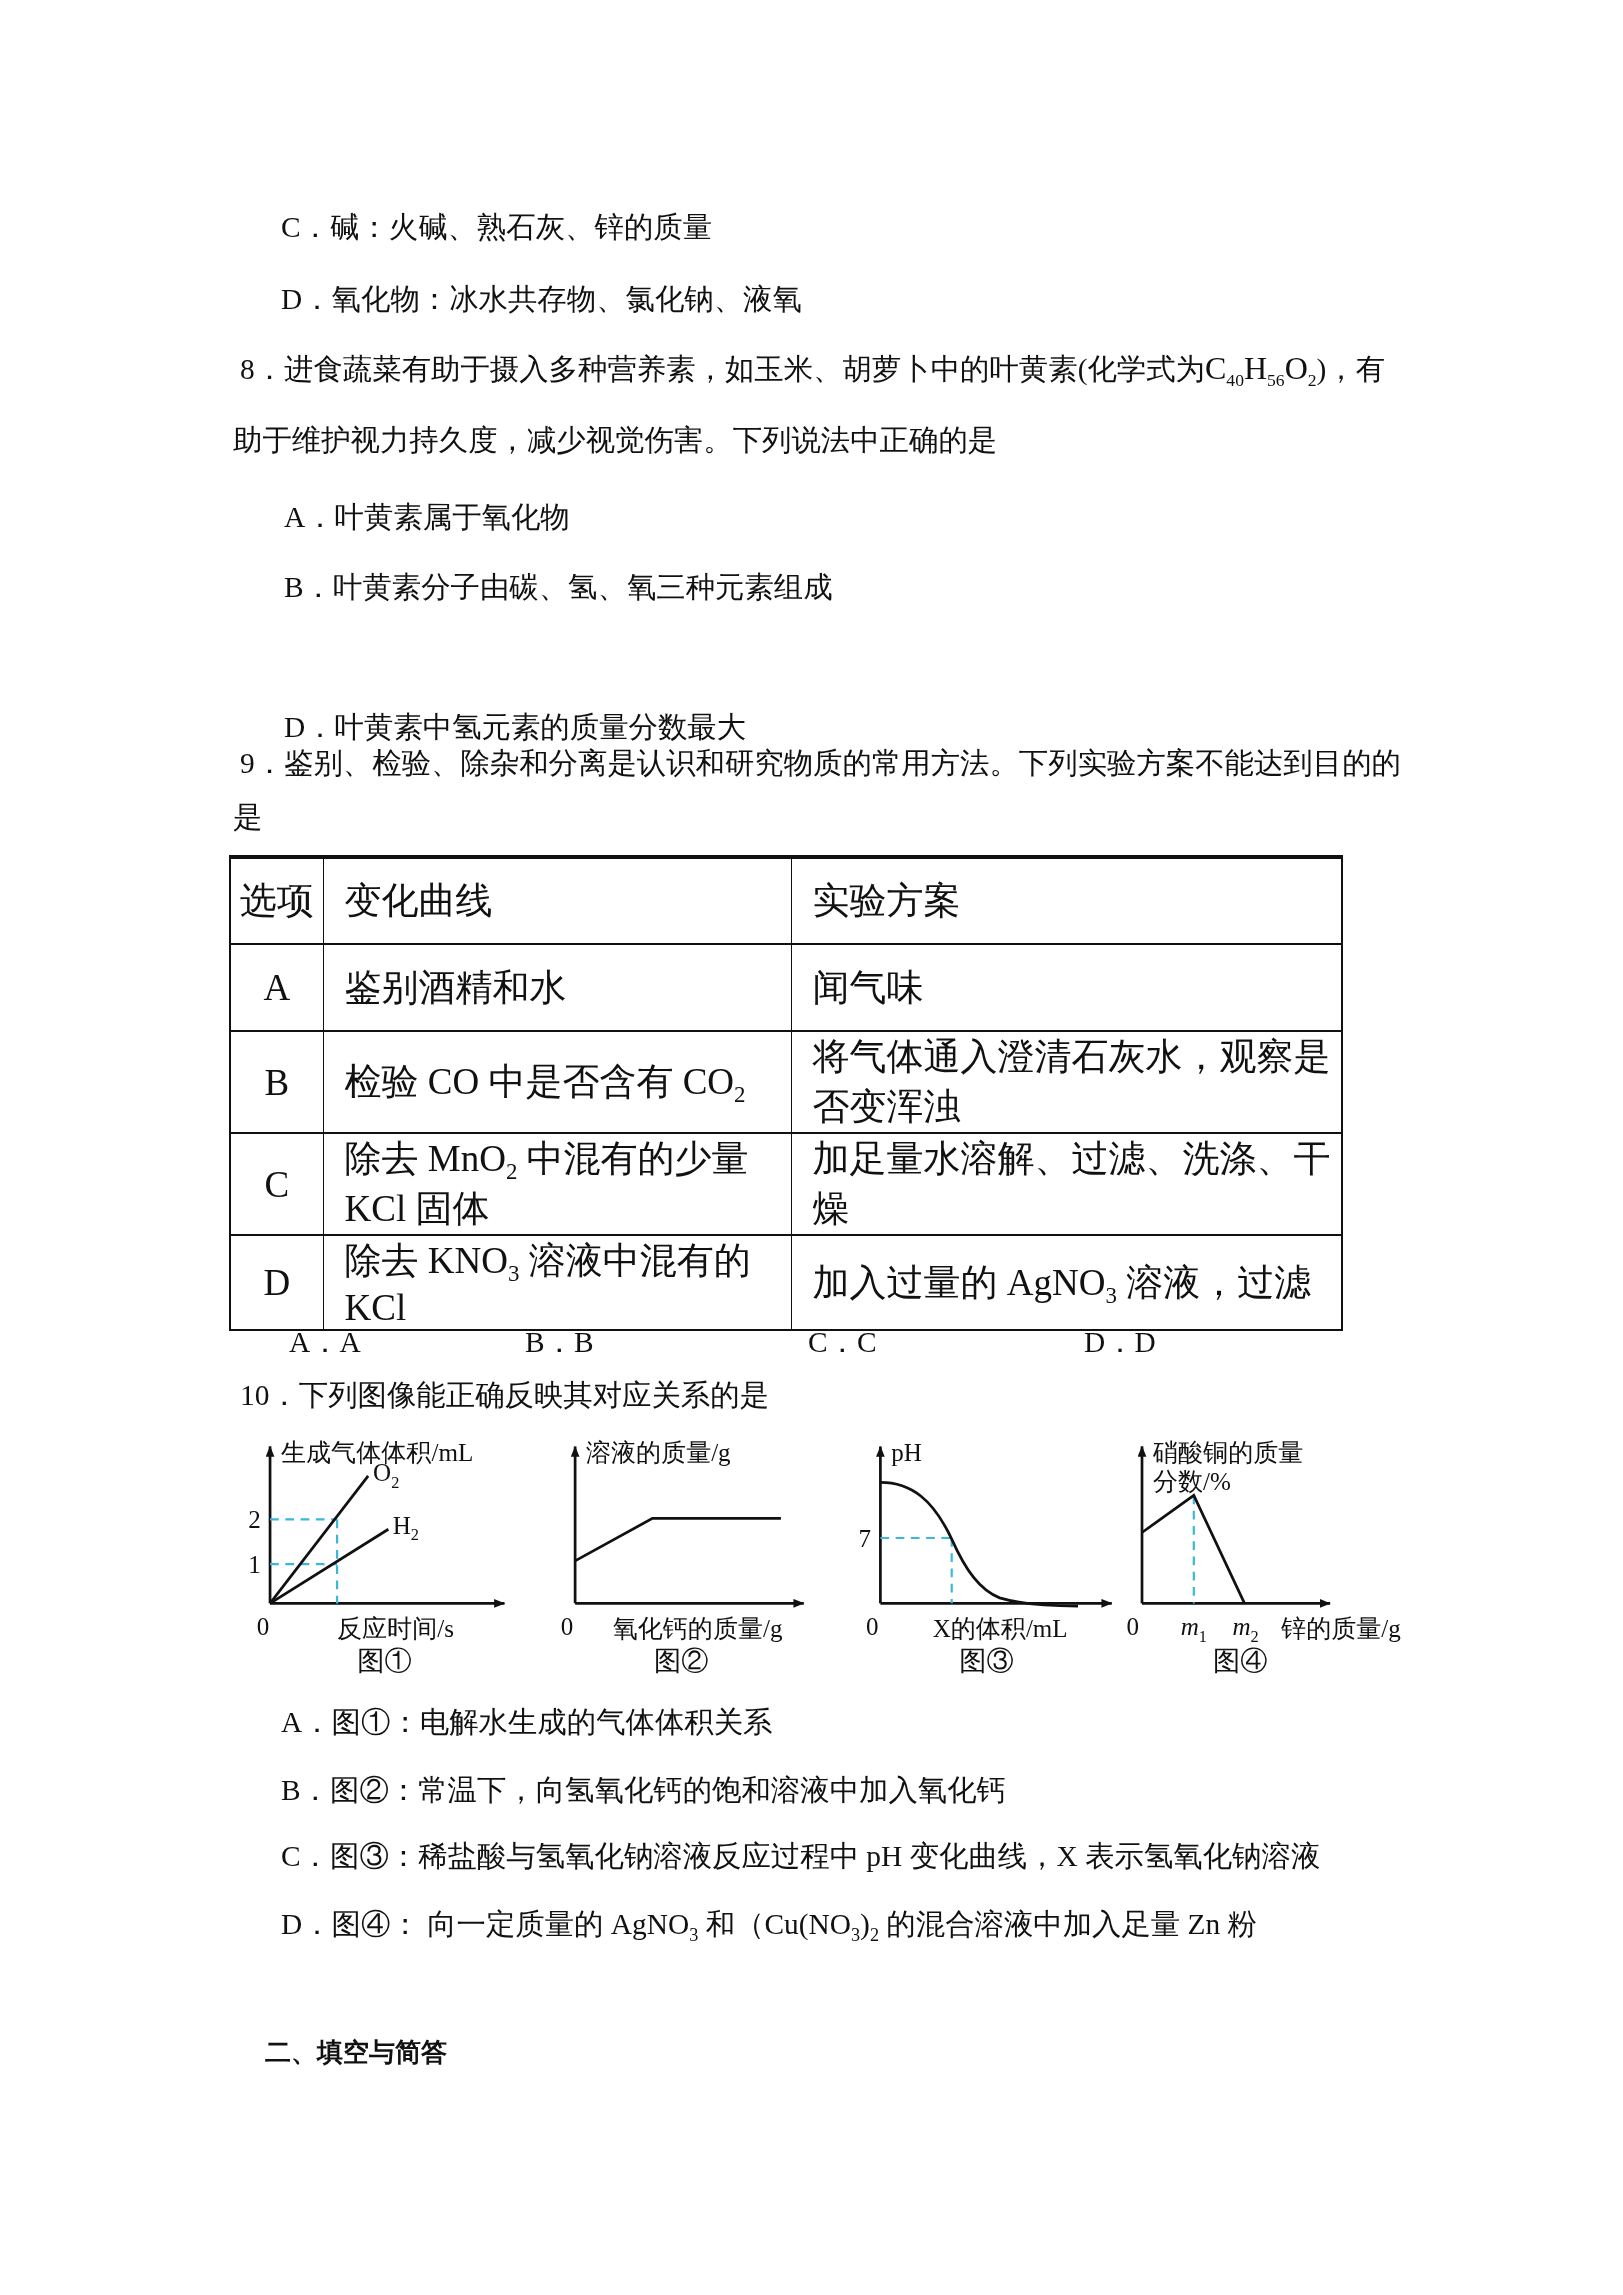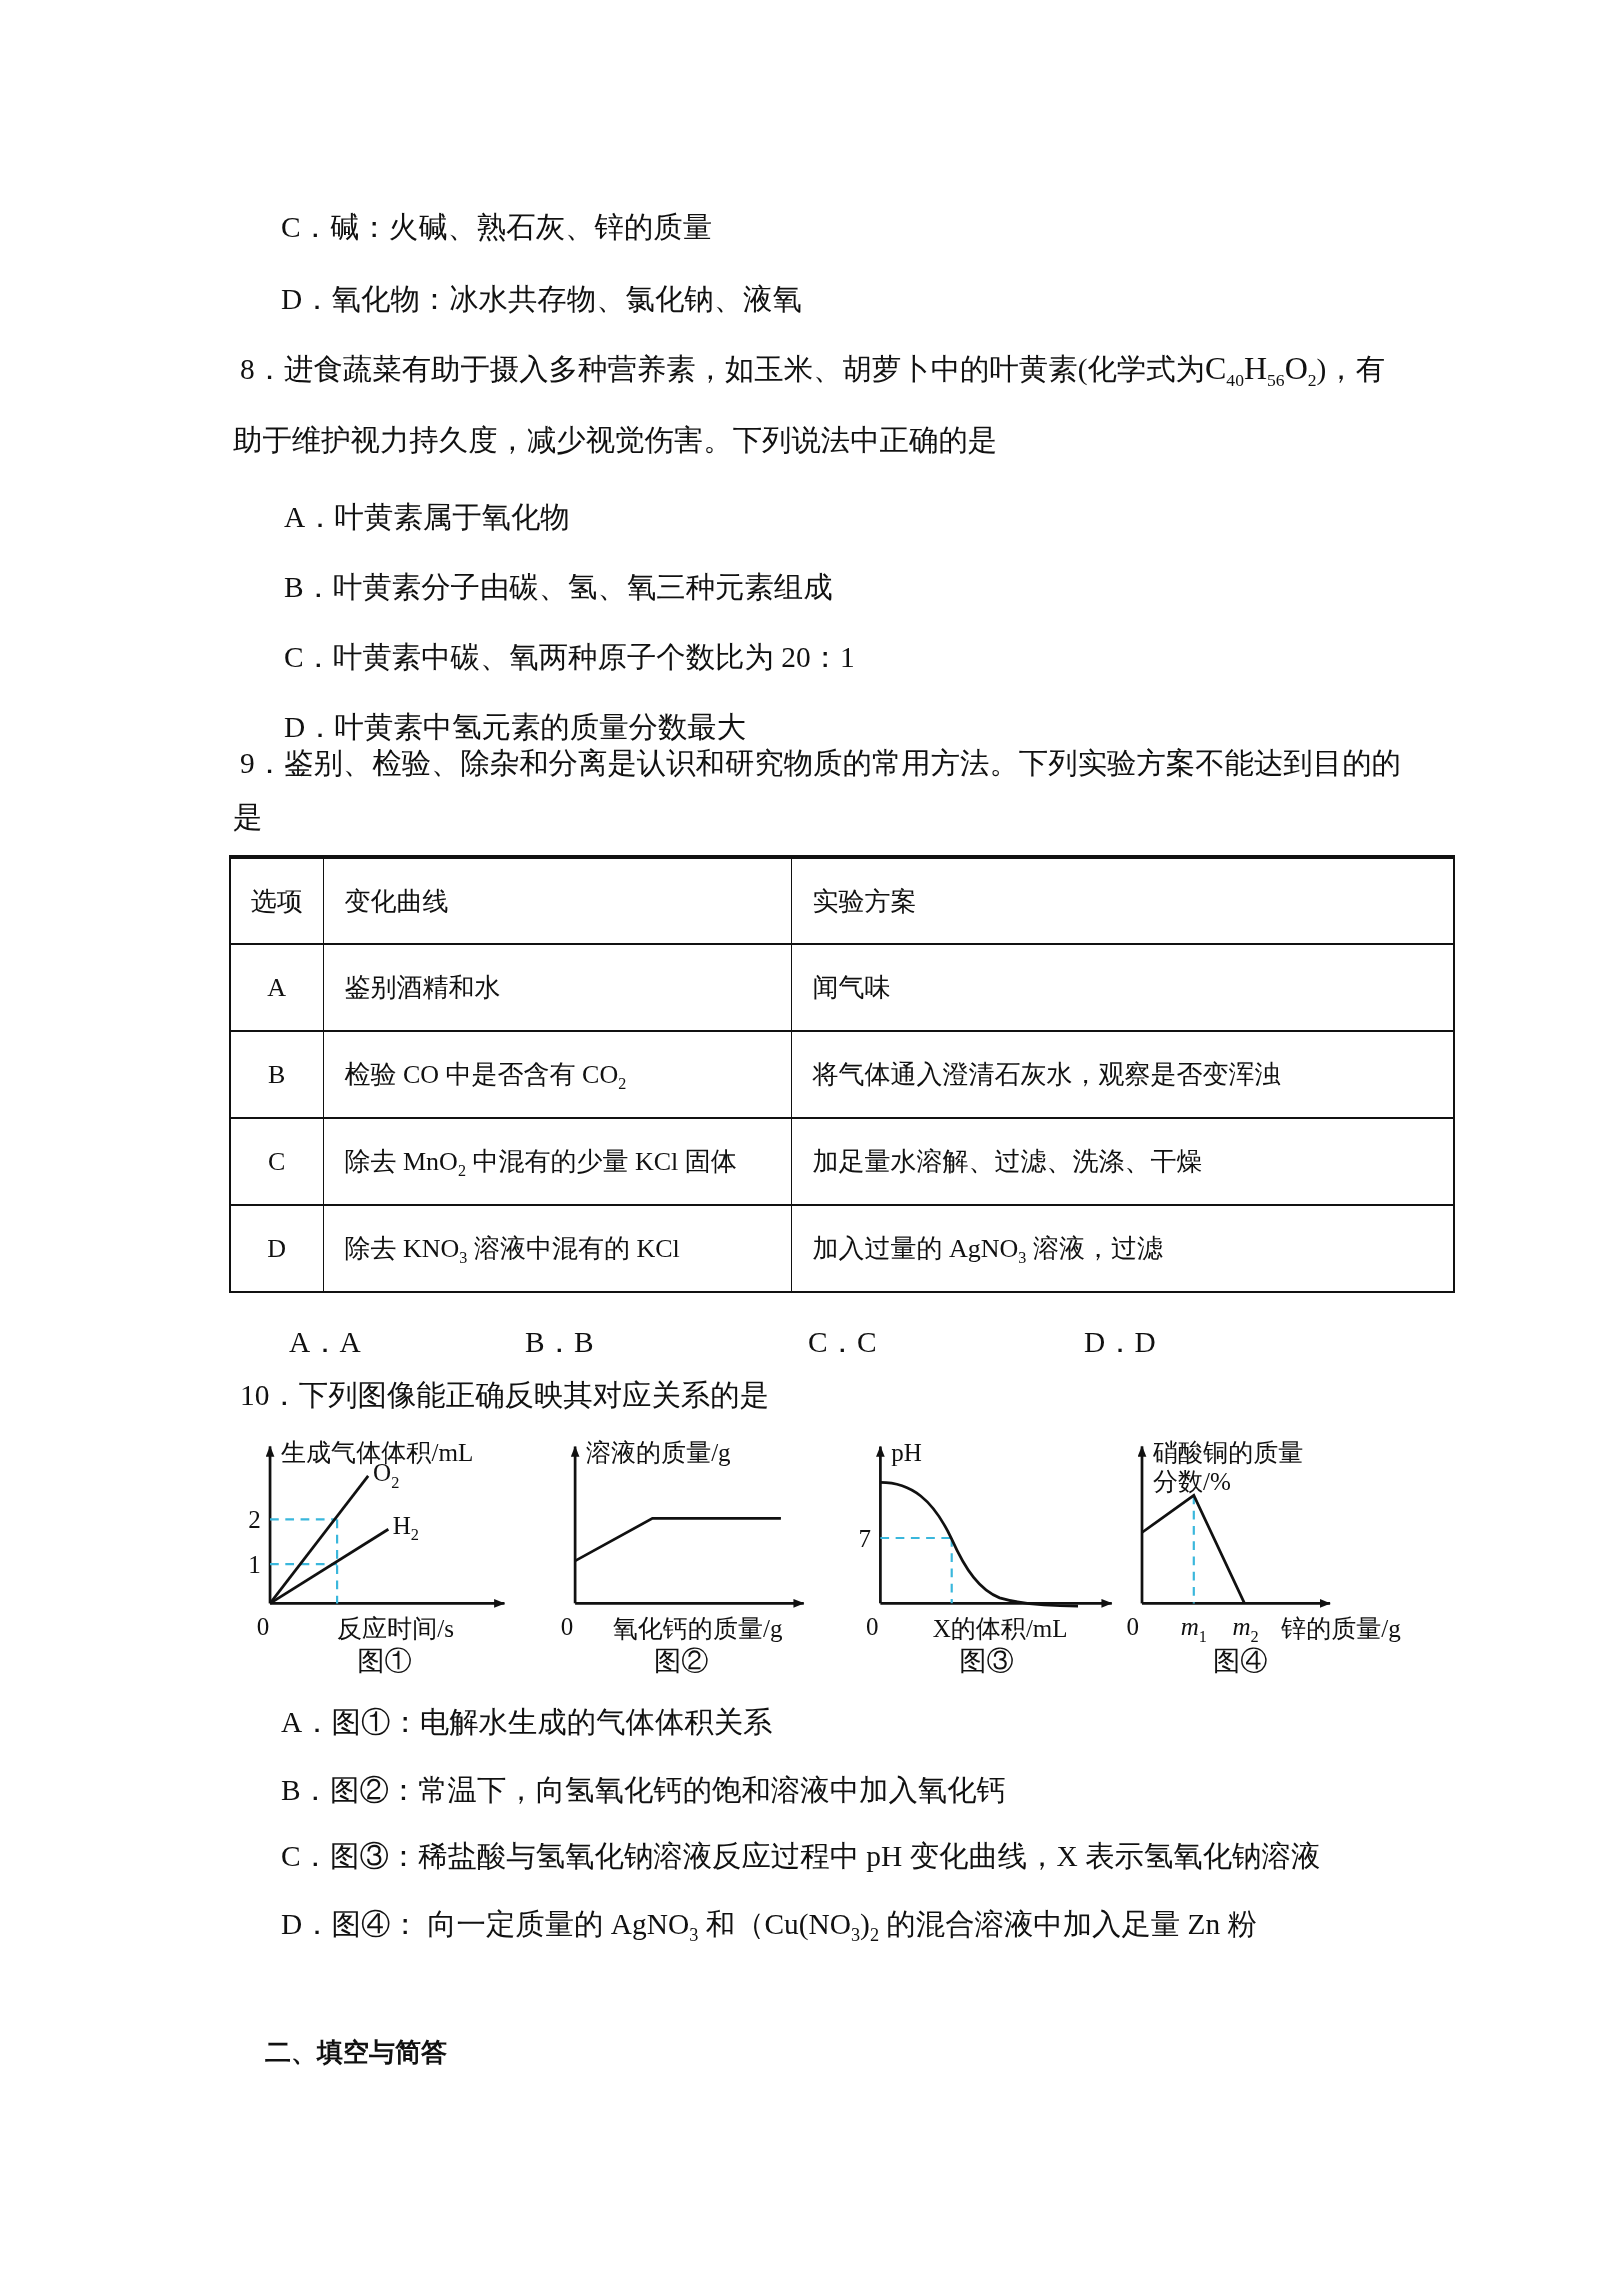--- a/index.html
+++ b/index.html
@@ -10,23 +10,23 @@
   }
   .line{
     position:absolute; font-size:29.4px; line-height:40px; white-space:nowrap;
     color:var(--ink);
   }
   sub{ font-size:0.62em; line-height:0; }
   .formula{ font-size:32px; }
   .formula sub{ font-size:0.55em; }
   
   table.qtable{
-    position:absolute; left:229px; top:855px; width:1226px;
+    position:absolute; left:229px; top:855px; width:1114px;
     border-collapse:collapse; table-layout:fixed;
-    font-size:26px; color:var(--ink);
+    font-size:37px; color:var(--ink);
   }
   table.qtable td{
     border:1.6px solid var(--ink);
     border-top-width:2.7px; border-bottom-width:2.7px;
     vertical-align:middle; padding:0 5.5px 0 21px;
   }
   table.qtable tr{ height:87px; }
   table.qtable td.c1{ text-align:center; padding:0; }
   table.qtable{ border:2.7px solid var(--ink); border-top-width:4.9px; }
   
@@ -57,21 +57,20 @@
     </defs>
   </svg>
 
   <div class="line" style="top:207px;left:281px">C．碱：火碱、熟石灰、锌的质量</div>
   <div class="line" style="top:279px;left:281px">D．氧化物：冰水共存物、氯化钠、液氧</div>
 
   <div class="line" style="top:348px;left:240px"><span>8．进食蔬菜有助于摄入多种营养素，如玉米、胡萝卜中的叶黄素(化学式为</span><span class="formula"><span>C</span><sub>40</sub><span>H</span><sub>56</sub><span>O</span><sub>2</sub></span><span>)，有</span></div>
   <div class="line" style="top:420px;left:233px">助于维护视力持久度，减少视觉伤害。下列说法中正确的是</div>
   <div class="line" style="top:497px;left:284px">A．叶黄素属于氧化物</div>
   <div class="line" style="top:567px;left:284px">B．叶黄素分子由碳、氢、氧三种元素组成</div>
-  <div class="line" style="top:637px;left:284px">C．叶黄素中碳、氧两种原子个数比为 20：1</div>
   <div class="line" style="top:707px;left:284px">D．叶黄素中氢元素的质量分数最大</div>
 
   <div class="line" style="top:743px;left:240px">9．鉴别、检验、除杂和分离是认识和研究物质的常用方法。下列实验方案不能达到目的的</div>
   <div class="line" style="top:797px;left:233px">是</div>
 
   <table class="qtable">
     <colgroup>
         <col style="width:93px">
         <col style="width:468px">
         <col>

